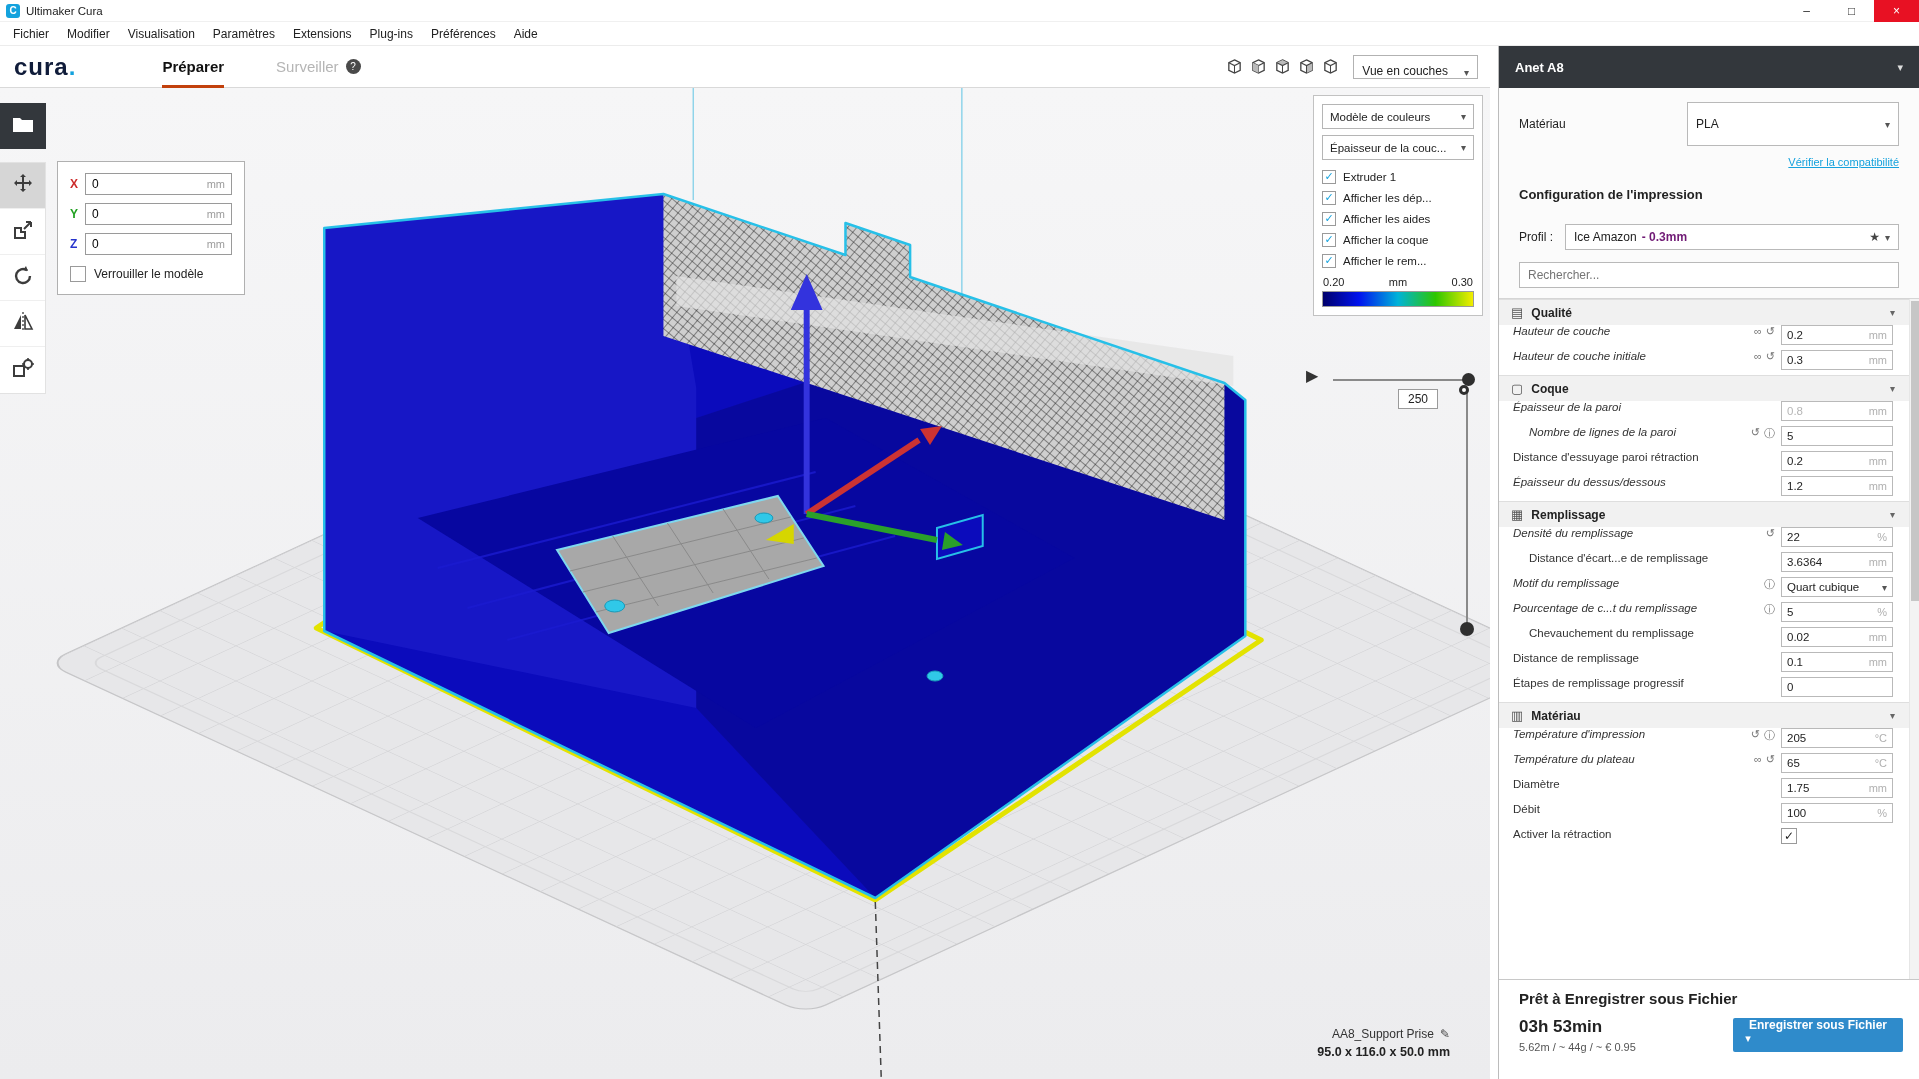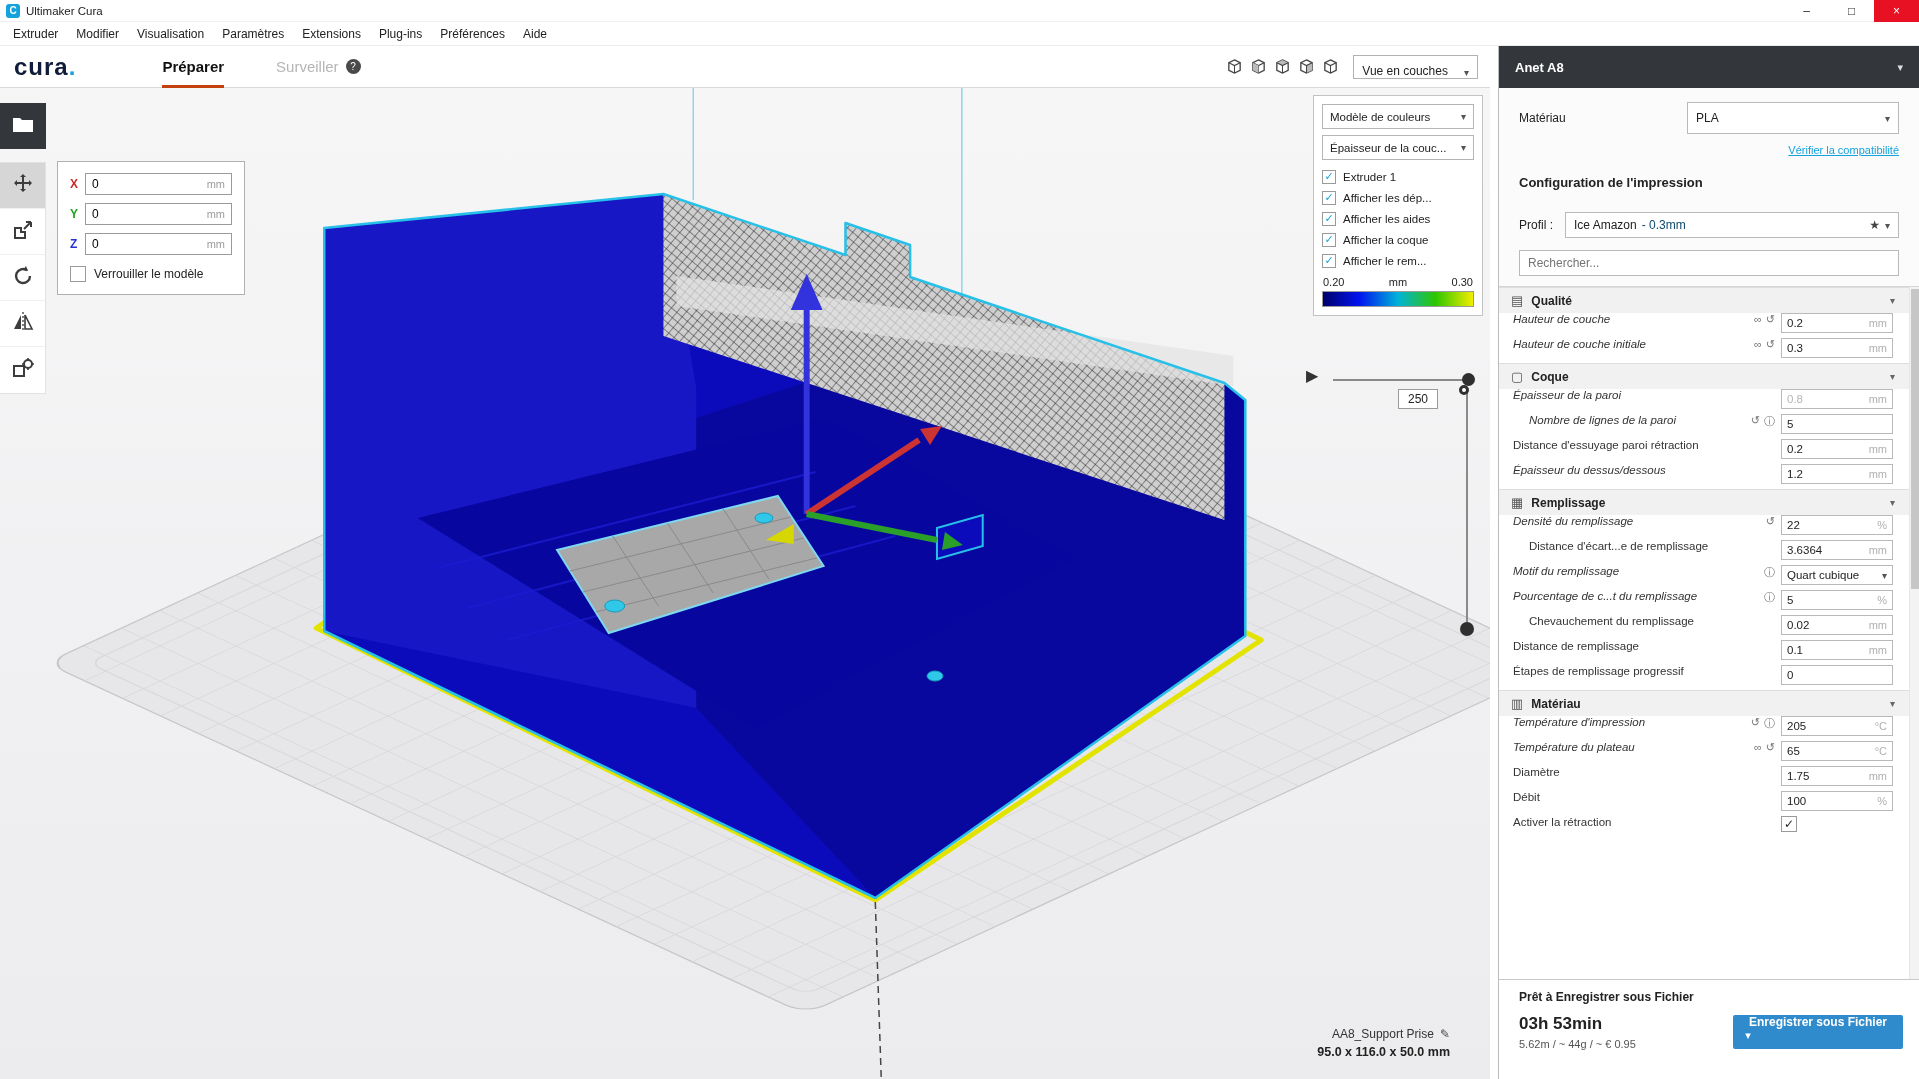--- a/index.html
+++ b/index.html
@@ -86,33 +86,33 @@
   .model-dims { font-size:12.5px; font-weight:bold; margin-top:4px; color:#222; }
 
   
   .side { width:421px; flex:none; display:flex; flex-direction:column; border-left:1px solid #bcbcbc; background:#fbfbfb; }
   .machine-header { height:42px; background:#33373c; color:#fff; display:flex; align-items:center; padding:0 16px; font-size:13px; font-weight:bold; }
   .machine-header .chev { margin-left:auto; font-size:11px; color:#ddd; }
   .side-body { flex:1; display:flex; flex-direction:column; min-height:0; }
 
   .material-row { display:flex; align-items:center; padding:14px 20px 2px 20px; }
   .material-label { font-size:12px; }
-  .material-select { margin-left:auto; width:212px; height:32px; border:1px solid #b9b9b9; background:#fff; display:flex; align-items:center; justify-content:space-between; padding:0 8px; font-size:12px; }
+  .material-select { margin-left:auto; width:212px; height:44px; border:1px solid #b9b9b9; background:#fff; display:flex; align-items:center; justify-content:space-between; padding:0 8px; font-size:12px; }
   .material-select .chev { font-size:10px; color:#555; }
   .compat { text-align:right; padding:7px 20px 2px; }
   .compat a { color:#14a2dd; font-size:11px; text-decoration:underline; }
   .setup-title { padding:16px 20px 10px; font-size:13px; font-weight:bold; }
   .mode-toggle { display:flex; justify-content:flex-end; padding:0 20px; gap:6px; }
   .mode-btn { height:24px; padding:0 14px; display:flex; align-items:center; font-size:12px; background:#fff; }
   .mode-btn.rec { border:1px solid #b9b9b9; color:#666; }
   .mode-btn.cus { border:1px solid #14a2dd; color:#0d7fb0; }
   .profile-row { display:flex; align-items:center; padding:12px 20px 4px; }
   .profile-label { font-size:12px; }
   .profile-combo { margin-left:12px; flex:1; height:26px; border:1px solid #b9b9b9; background:#fff; display:flex; align-items:center; padding:0 8px; font-size:12px; gap:5px; }
-  .profile-suffix { color:#0c4a6e; flex:1; }
+  .profile-suffix { color:#701a75; flex:1;font-weight:bold; }
   .profile-combo .star { color:#444; font-size:12px; }
   .profile-combo .chev { font-size:10px; color:#555; }
   .search-row { padding:8px 20px 10px; }
   .search-row input { width:100%; height:26px; border:1px solid #b9b9b9; padding:0 8px; font-size:12px; font-family:inherit; outline:none; background:#fff; color:#444; }
 
   
   .settings { position:relative; flex:1; min-height:0; background:#fff; border-top:1px solid #d5d5d5; overflow:hidden; }
   .settings-inner { position:absolute; inset:0 10px 0 0; overflow:hidden; }
   .cat { height:26px; display:flex; align-items:center; padding:0 14px 0 12px; background:#f1f1f1; border-top:1px solid #dedede; }
   .cat-icon { font-size:13px; color:#555; margin-right:8px; }
@@ -128,21 +128,21 @@
   .vbox { display:flex; align-items:center; width:112px; height:20px; border:1px solid #b9b9b9; background:#fff; padding:0 5px; }
   .v-text { font-size:11.5px; color:#222; }
   .v-unit { margin-left:auto; color:#b0b0b0; font-size:11px; }
   .vbox.disabled .v-text { color:#b6b6b6; }
   .vbox.sel .v-unit { color:#555; font-size:10px; }
   .scrollbar { position:absolute; right:0; top:0; bottom:0; width:10px; background:#f3f3f3; border-left:1px solid #e6e6e6; }
   .scroll-thumb { position:absolute; left:1px; top:2px; width:8px; height:300px; background:#c6c6c6; }
 
   
   .panel-footer { height:100px; flex:none; border-top:1px solid #c8c8c8; background:#fff; padding:10px 16px 10px 20px; }
-  .foot-status { font-size:12px; font-weight:bold; margin-bottom:10px; }
+  .foot-status { font-size:15px; font-weight:bold; margin-bottom:10px; }
   .foot-row { display:flex; align-items:center; justify-content:space-between; }
   .foot-time { font-size:17px; font-weight:bold; }
   .foot-usage { font-size:11px; color:#555; margin-top:4px; }
   .save-btn { display:flex; align-items:stretch; height:34px; background:#2f8bcb; color:#fff; border-radius:2px; overflow:hidden;flex-direction:column; }
   .save-main { display:flex; align-items:center; padding:0 16px; font-size:12px; font-weight:bold; }
   .save-div { width:1px; background:rgba(0,0,0,0.25); }
   .save-chev { width:30px; display:flex; align-items:center; justify-content:center; font-size:11px; }
 </style>
 </head>
 <body>
@@ -152,21 +152,21 @@
   <div class="titlebar">
     <div class="app-icon">C</div>
     <span class="titlebar-title">Ultimaker Cura</span>
     <div class="titlebar-spacer"></div>
     <div class="win-btn">–</div>
     <div class="win-btn">□</div>
     <div class="win-btn close">×</div>
   </div>
 
   <div class="menubar">
-    <span class="menu-item">Extruder</span>
+    <span class="menu-item">Fichier</span>
     <span class="menu-item">Modifier</span>
     <span class="menu-item">Visualisation</span>
     <span class="menu-item">Paramètres</span>
     <span class="menu-item">Extensions</span>
     <span class="menu-item">Plug-ins</span>
     <span class="menu-item">Préférences</span>
     <span class="menu-item">Aide</span>
   </div>
 
   <div class="main">

